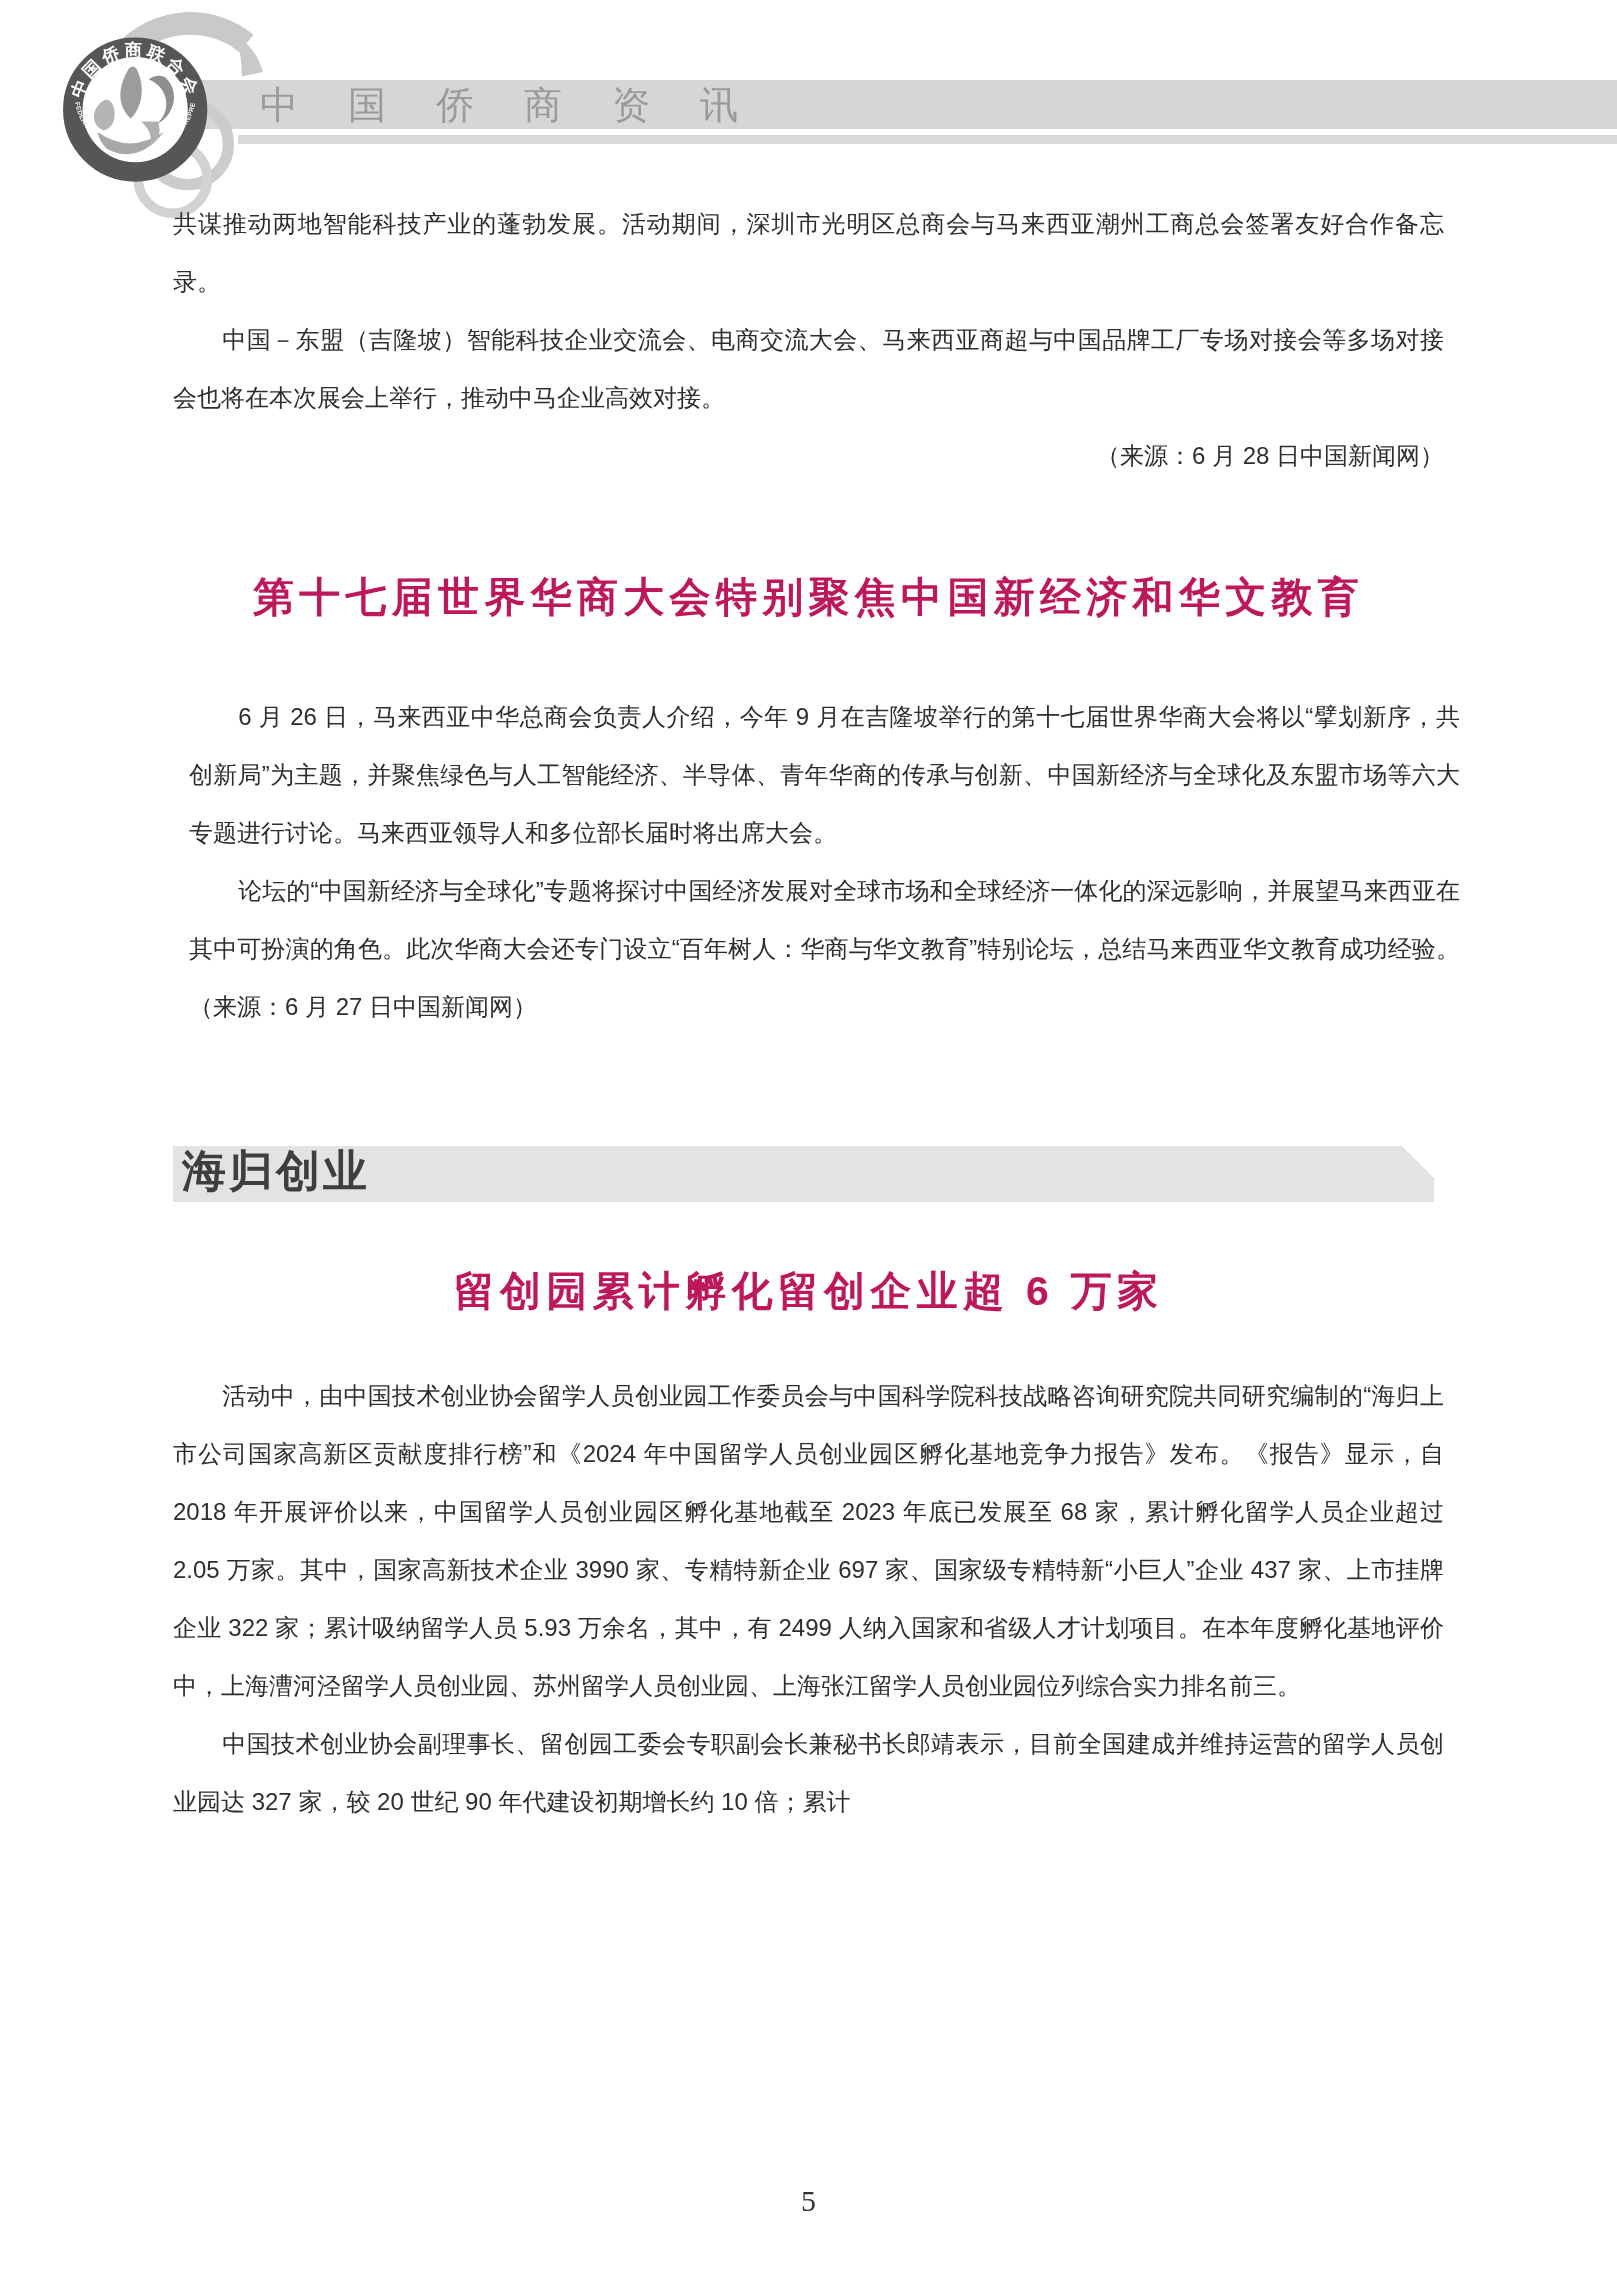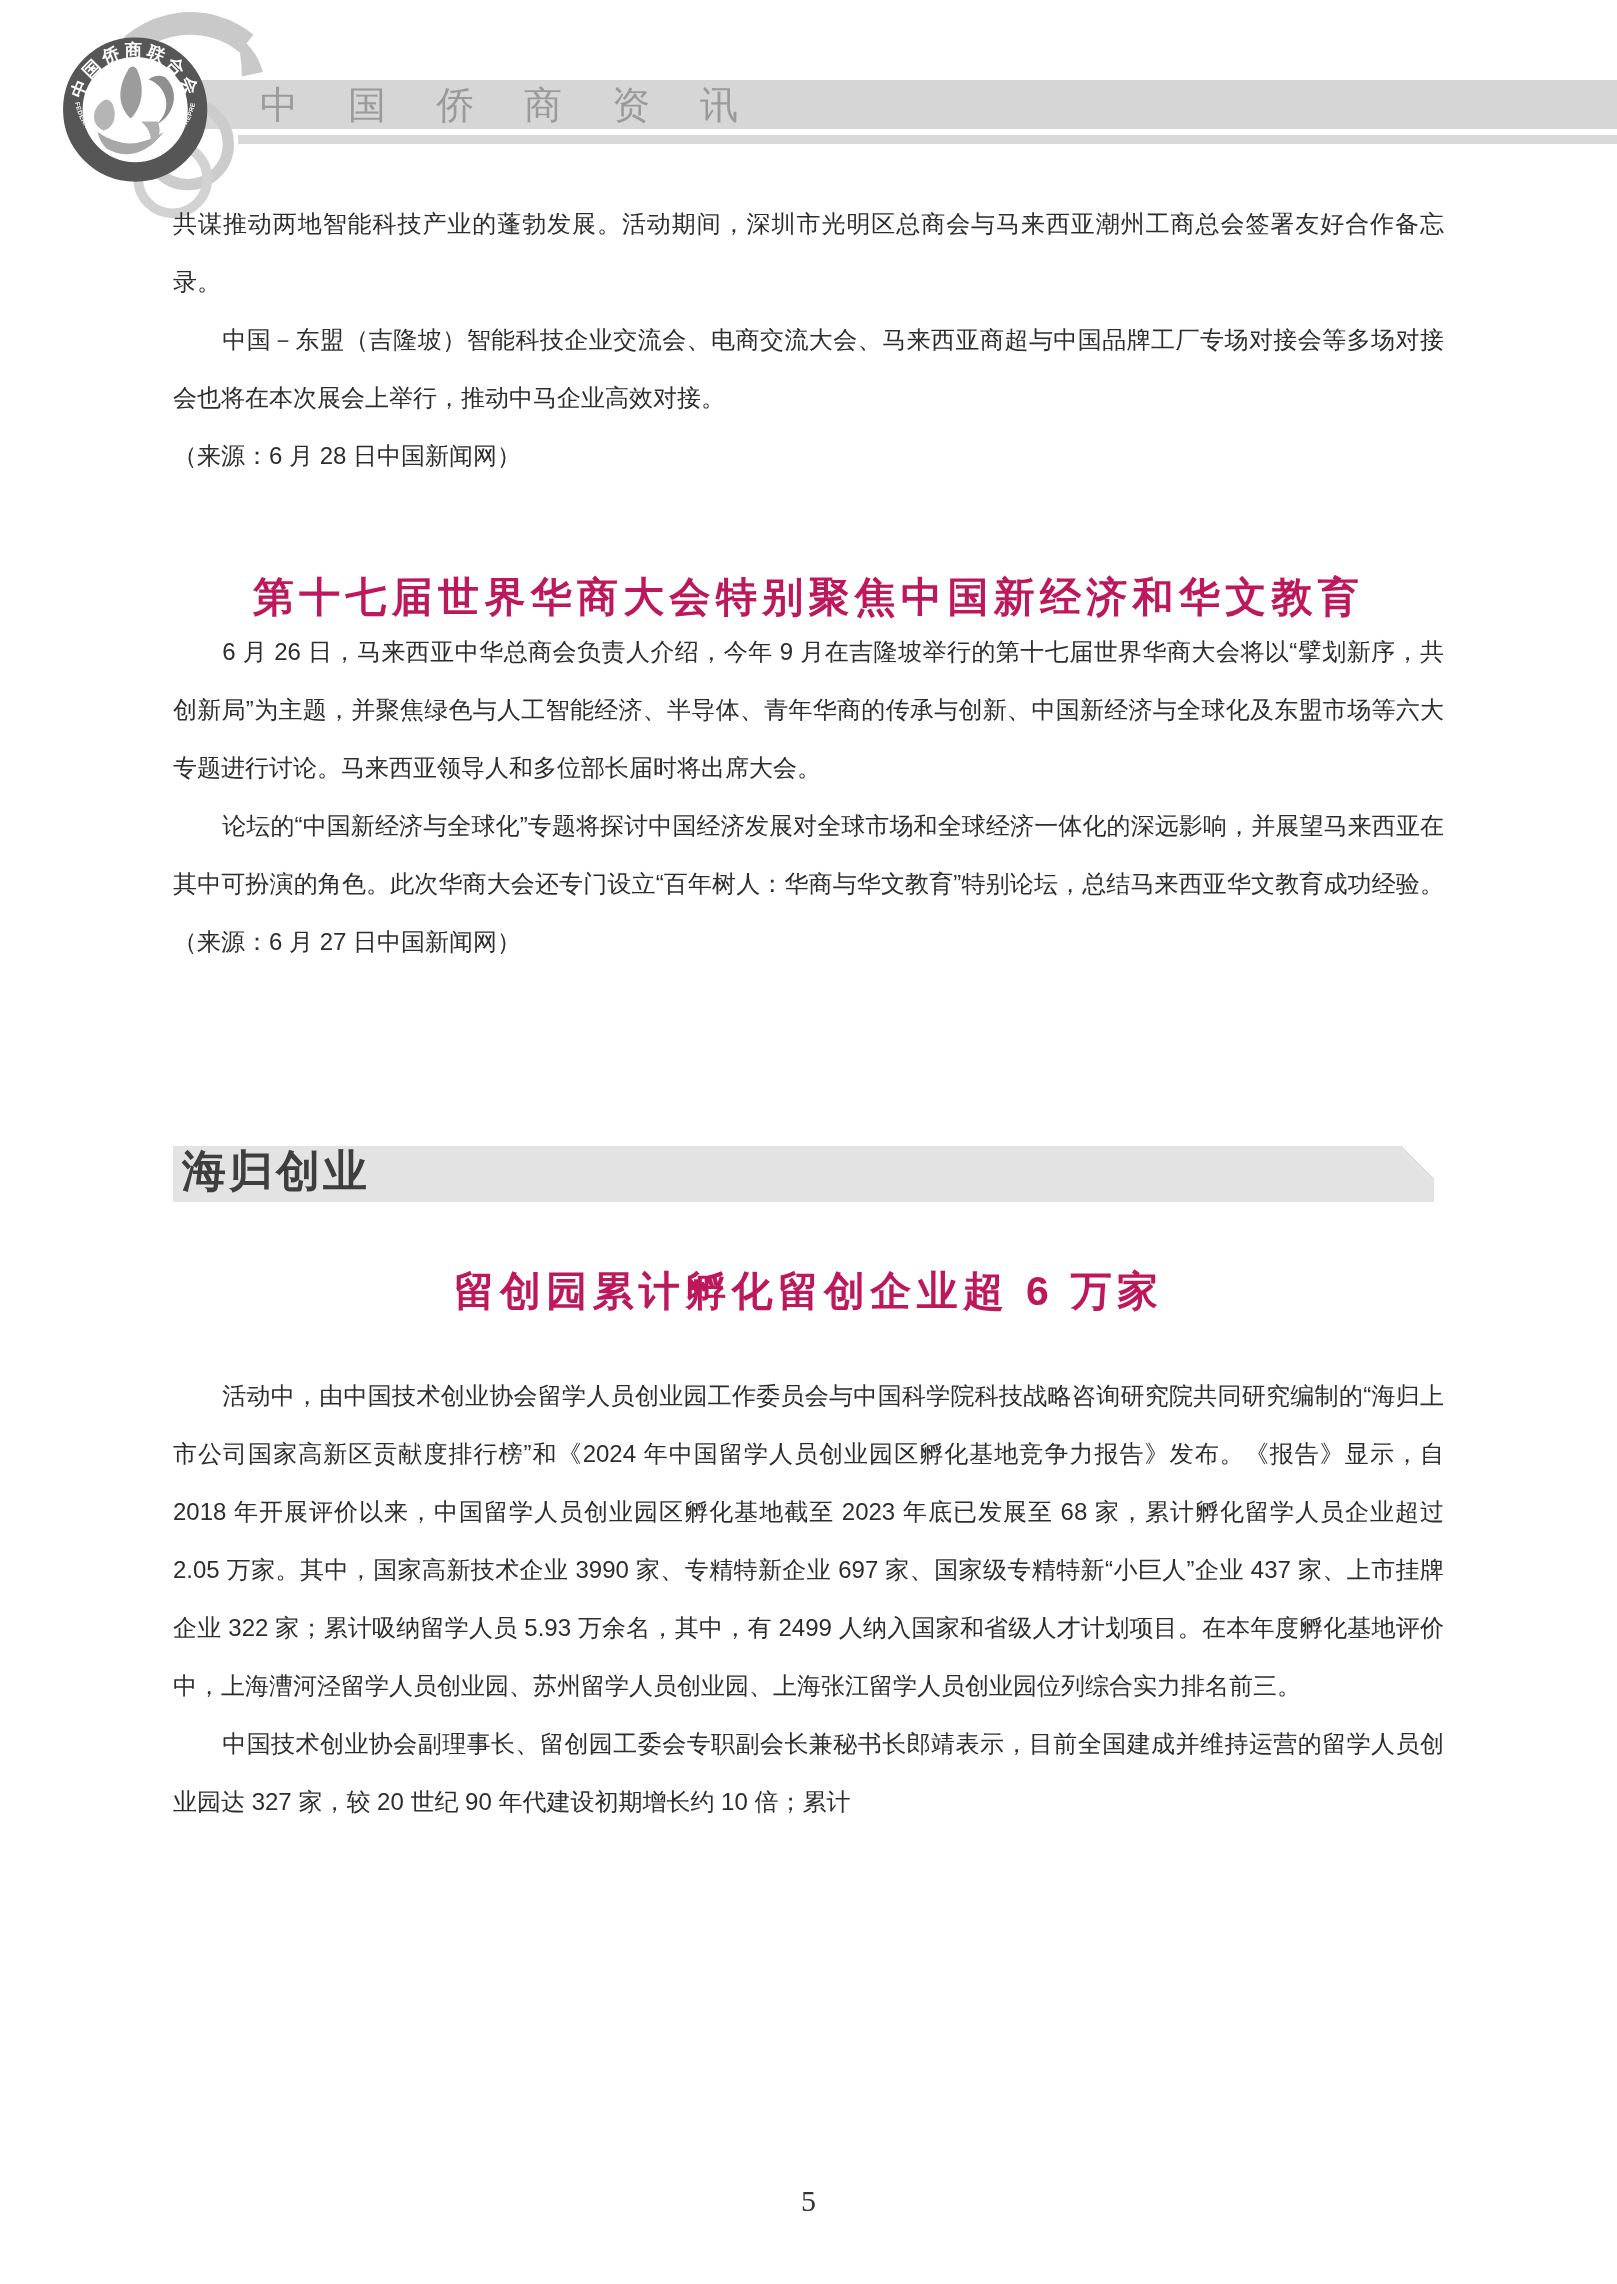--- a/index.html
+++ b/index.html
@@ -36,31 +36,31 @@
 
   
   .article {
     position:absolute; left:173px; width:1271px;
     font-size:24px; line-height:58px;
     text-align:justify; text-justify:inter-ideograph;
     color:#2d2d2d;
   }
   .article p { margin:0; }
   .indent { text-indent:2.05em; }
-  .source-line { }
+  .source-line { text-align:right; }
 
   .article-title {
     position:absolute; left:173px; width:1271px;
     text-align:center; white-space:nowrap;
     font-size:41px; line-height:48px; font-weight:bold;
     letter-spacing:5.3px; color:#be185d;
   }
   #article-1 { top:195px; }
   #article-2-title { top:573px; }
-  #article-2 { top:623px; }
+  #article-2 { top:688px;margin-left:16px; }
   #article-3-title { top:1267px; }
   #article-3 { top:1367px; }
 
   
   .section-banner {
     position:absolute; left:173px; top:1146px;
     width:1261px; height:56px;
     filter:drop-shadow(0 0.8px 0 #c2c2c2) drop-shadow(0.8px 0 0 #c9c9c9);
   }
   .section-banner-shape {

